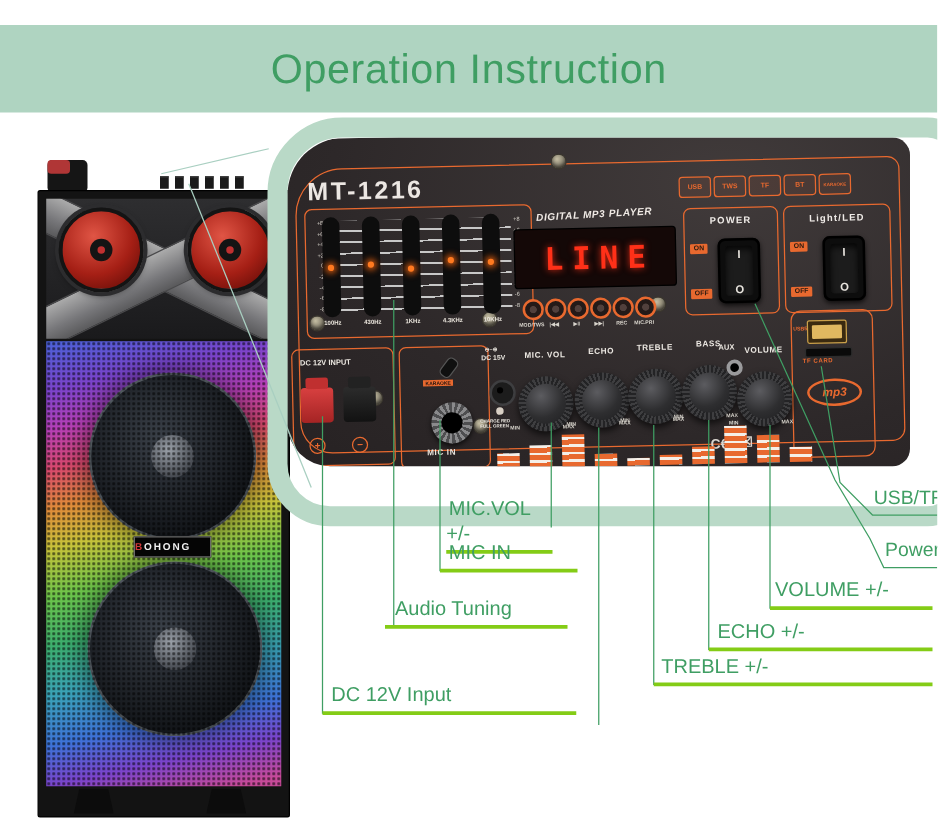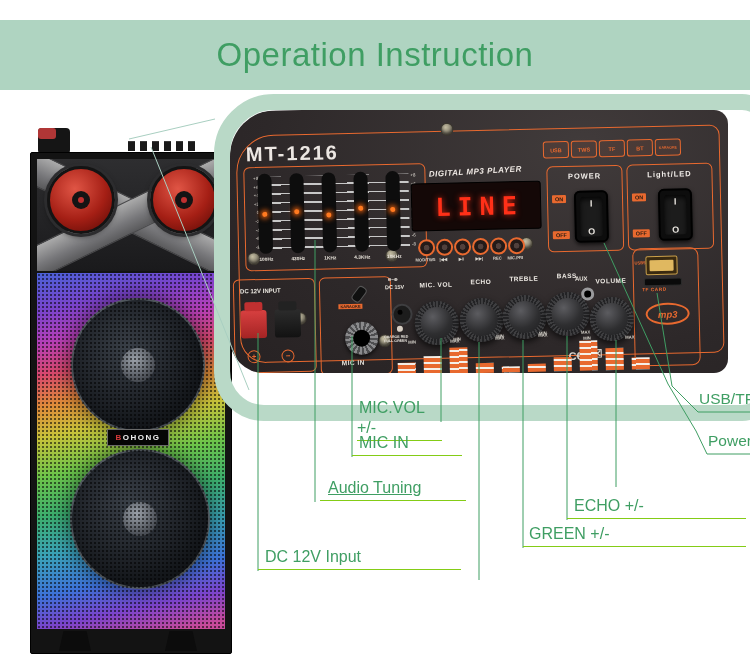--- a/index.html
+++ b/index.html
@@ -33,21 +33,21 @@
         background:linear-gradient(168deg,#4a62d8 0%,#7a44cc 10%,#b53fb8 18%,#d8486e 26%,#e08a3a 34%,
                    #c8c23a 42%,#6cc44a 52%,#3cae6e 62%,#3aa2b8 72%,#3d72d8 82%,#7a44cc 90%,#c84a9a 98%);}
   #mesh:after{content:"";position:absolute;inset:0;
         background-image:radial-gradient(rgba(0,0,0,.55) 1px,transparent 1.4px);background-size:4px 4px;}
   .woofer{position:absolute;border-radius:50%;
         background:radial-gradient(circle at 42% 38%,#3a4048,#23272d 40%,#14171b 68%,#0c0e11);
         border:2px solid rgba(170,180,190,.35);box-shadow:0 0 18px 3px rgba(0,0,0,.45);}
   .woofer .cap{position:absolute;left:50%;top:50%;width:34px;height:34px;margin:-17px 0 0 -17px;border-radius:50%;
         background:radial-gradient(circle at 40% 35%,#9aa0a8,#4a4e55 70%,#33363c);}
   #brand{left:70px;top:156px;width:60px;height:15px;background:#050505;border:1px solid #6a6a6a;
-        color:#f0f0f0;font-size:8px;font-weight:bold;letter-spacing:1.5px;text-align:center;line-height:15px;z-index:3;}
+        color:#f0f0f0;font-size:8px;font-weight:bold;letter-spacing:1.5px;line-height:15px;z-index:3;}
   #brand::first-letter{color:#d33a3a;}
   .foot{position:absolute;width:32px;height:20px;background:#0c0c0c;
         clip-path:polygon(14% 0,86% 0,100% 100%,0 100%);}
 
   
   #panel-clip{left:230px;top:110px;width:498px;height:263px;border-radius:46px 14px 14px 34px;
               overflow:hidden;background:#fff;}
   #panel{position:absolute;left:-6px;top:-4px;width:512px;height:274px;
          border-radius:50px 14px 14px 34px;
          background:radial-gradient(ellipse at 70% 15%,#413b3b,#2d2829 62%,#262122);
@@ -151,21 +151,21 @@
   #aux-jack{left:350px;top:180px;width:13px;height:13px;border-radius:50%;background:#9a9a9c;}
   #aux-jack i{position:absolute;left:3px;top:3px;width:7px;height:7px;border-radius:50%;background:#000;}
 
   
   .sbar{position:absolute;width:18px;background:repeating-linear-gradient(to top,#e8692f 0 4px,#f5efe8 4px 6px);}
 
   .cemark{color:#d8d4ce;font-size:11px;font-weight:bold;}
 
   
   .callout{position:absolute;color:#3f9e63;font-size:16px;line-height:20px;padding-bottom:2px;
-           border-bottom:1px solid #84cc16;z-index:6;}
+           border-bottom:3px solid #84cc16;z-index:6;}
   .callout.noline{border-bottom:none;}
   #lines-svg{left:0;top:0;z-index:5;pointer-events:none;}
 </style>
 </head>
 <body>
 
 <div id="stage">
 
   <div class="abs" id="title-band">
     <span class="t">Operation Instruction</span>
@@ -419,20 +419,21 @@
       <line x1="523" y1="340" x2="523" y2="548"></line>
       <line x1="567" y1="336" x2="567" y2="520"></line>
       <line x1="616" y1="340" x2="616" y2="487"></line>
       <polyline points="657,293 672,386 698,412 750,412"></polyline>
       <polyline points="604,243 668,384 696,431 707,454 750,454"></polyline>
     </g>
   </svg>
 
   <div class="callout" style="left:357px;top:398px;width:85px;text-indent:2px;">MIC.VOL +/-</div>
   <div class="callout" style="left:352px;top:433px;width:110px;text-indent:7px;">MIC IN</div>
-  <div class="callout" style="left:320px;top:478px;width:146px;text-indent:8px;text-decoration:underline;">Audio Tuning</div>
+  <div class="callout" style="left:308px;top:478px;width:146px;text-indent:8px;">Audio Tuning</div>
   <div class="callout" style="left:258px;top:547px;width:203px;text-indent:7px;">DC 12V Input</div>
-  <div class="callout" style="left:523px;top:524px;width:223px;text-indent:6px;">GREEN +/-</div>
+  <div class="callout" style="left:523px;top:524px;width:223px;text-indent:6px;">TREBLE +/-</div>
   <div class="callout" style="left:567px;top:496px;width:179px;text-indent:7px;">ECHO +/-</div>
+  <div class="callout" style="left:616px;top:463px;width:130px;text-indent:4px;">VOLUME +/-</div>
   <div class="callout noline" style="left:699px;top:389px;width:51px;font-size:15.5px;">USB/TF</div>
   <div class="callout noline" style="left:708px;top:431px;width:42px;font-size:15.5px;">Power</div>
 
 </div>
 
 </body></html>

